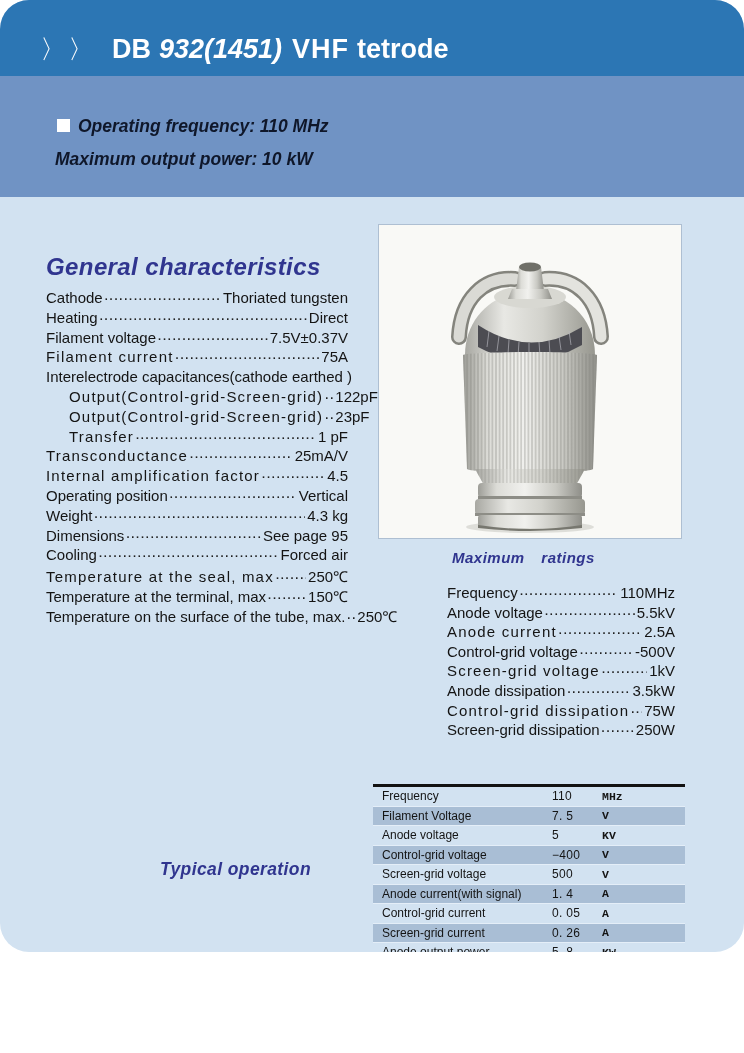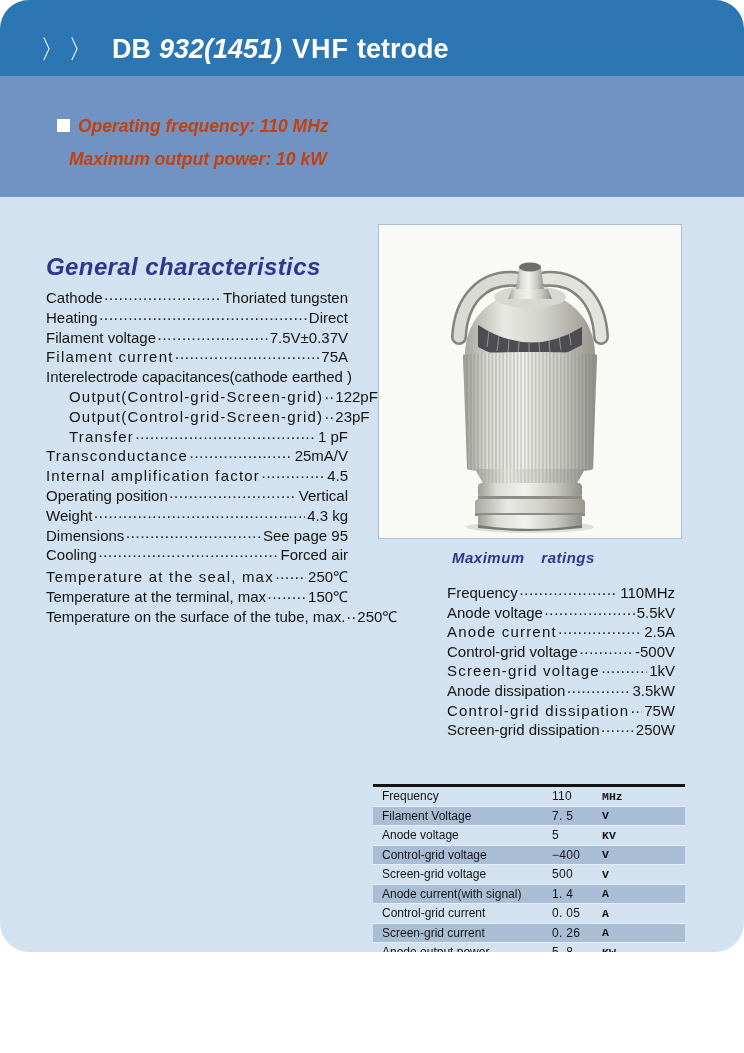--- a/index.html
+++ b/index.html
@@ -23,29 +23,29 @@
   .title .chev{font-weight:400;font-size:26px;letter-spacing:2px;margin-right:16px;}
   .title .db{font-weight:600;margin-right:8px;}
   .title .model{font-weight:700;font-style:italic;margin-right:10px;}
   .title .vhf{font-weight:800;letter-spacing:1px;margin-right:8px;}
   .title .suffix{font-weight:700;}
   .sub-band{
     position:absolute;left:0;top:76px;width:744px;height:121px;
     background:#7093c4;
   }
   .feature-line{
-    position:absolute;color:#c2410c;font-size:17.5px;font-weight:700;font-style:italic;
+    position:absolute;color:#0f172a;font-size:17.5px;font-weight:700;font-style:italic;
     white-space:nowrap;
   }
   .feature-line .bullet{
     display:inline-block;width:13px;height:13px;background:#ffffff;
     margin-right:8px;font-style:normal;
   }
   .f1{left:57px;top:116px;}
-  .f2{left:69px;top:149px;}
+  .f2{left:55px;top:149px;}
 
   
   .h-navy{
     color:#30358f;font-style:italic;font-weight:700;white-space:nowrap;
   }
   .gc-heading{position:absolute;left:46px;top:253px;font-size:24px;letter-spacing:.4px;}
   .mr-heading{position:absolute;left:452px;top:549px;font-size:15px;font-weight:600;word-spacing:12px;letter-spacing:.5px;}
   .to-heading{position:absolute;left:160px;top:859px;font-size:17.5px;font-weight:600;letter-spacing:.4px;}
 
   
@@ -303,20 +303,21 @@
         <span class="dots"></span>
         <span class="val">75W</span>
       </div>
     <div class="spec-row">
         <span class="lbl">Screen-grid dissipation</span>
         <span class="dots"></span>
         <span class="val">250W</span>
       </div>
   </div>
 
+  <div class="h-navy to-heading">Typical operation</div>
 
   <div class="op-table">
     <div class="trow">
         <span class="t-lbl">Frequency</span>
         <span class="t-val">110</span>
         <span class="t-unit">MHz</span>
       </div>
     <div class="trow">
         <span class="t-lbl">Filament Voltage</span>
         <span class="t-val">7. 5</span>

